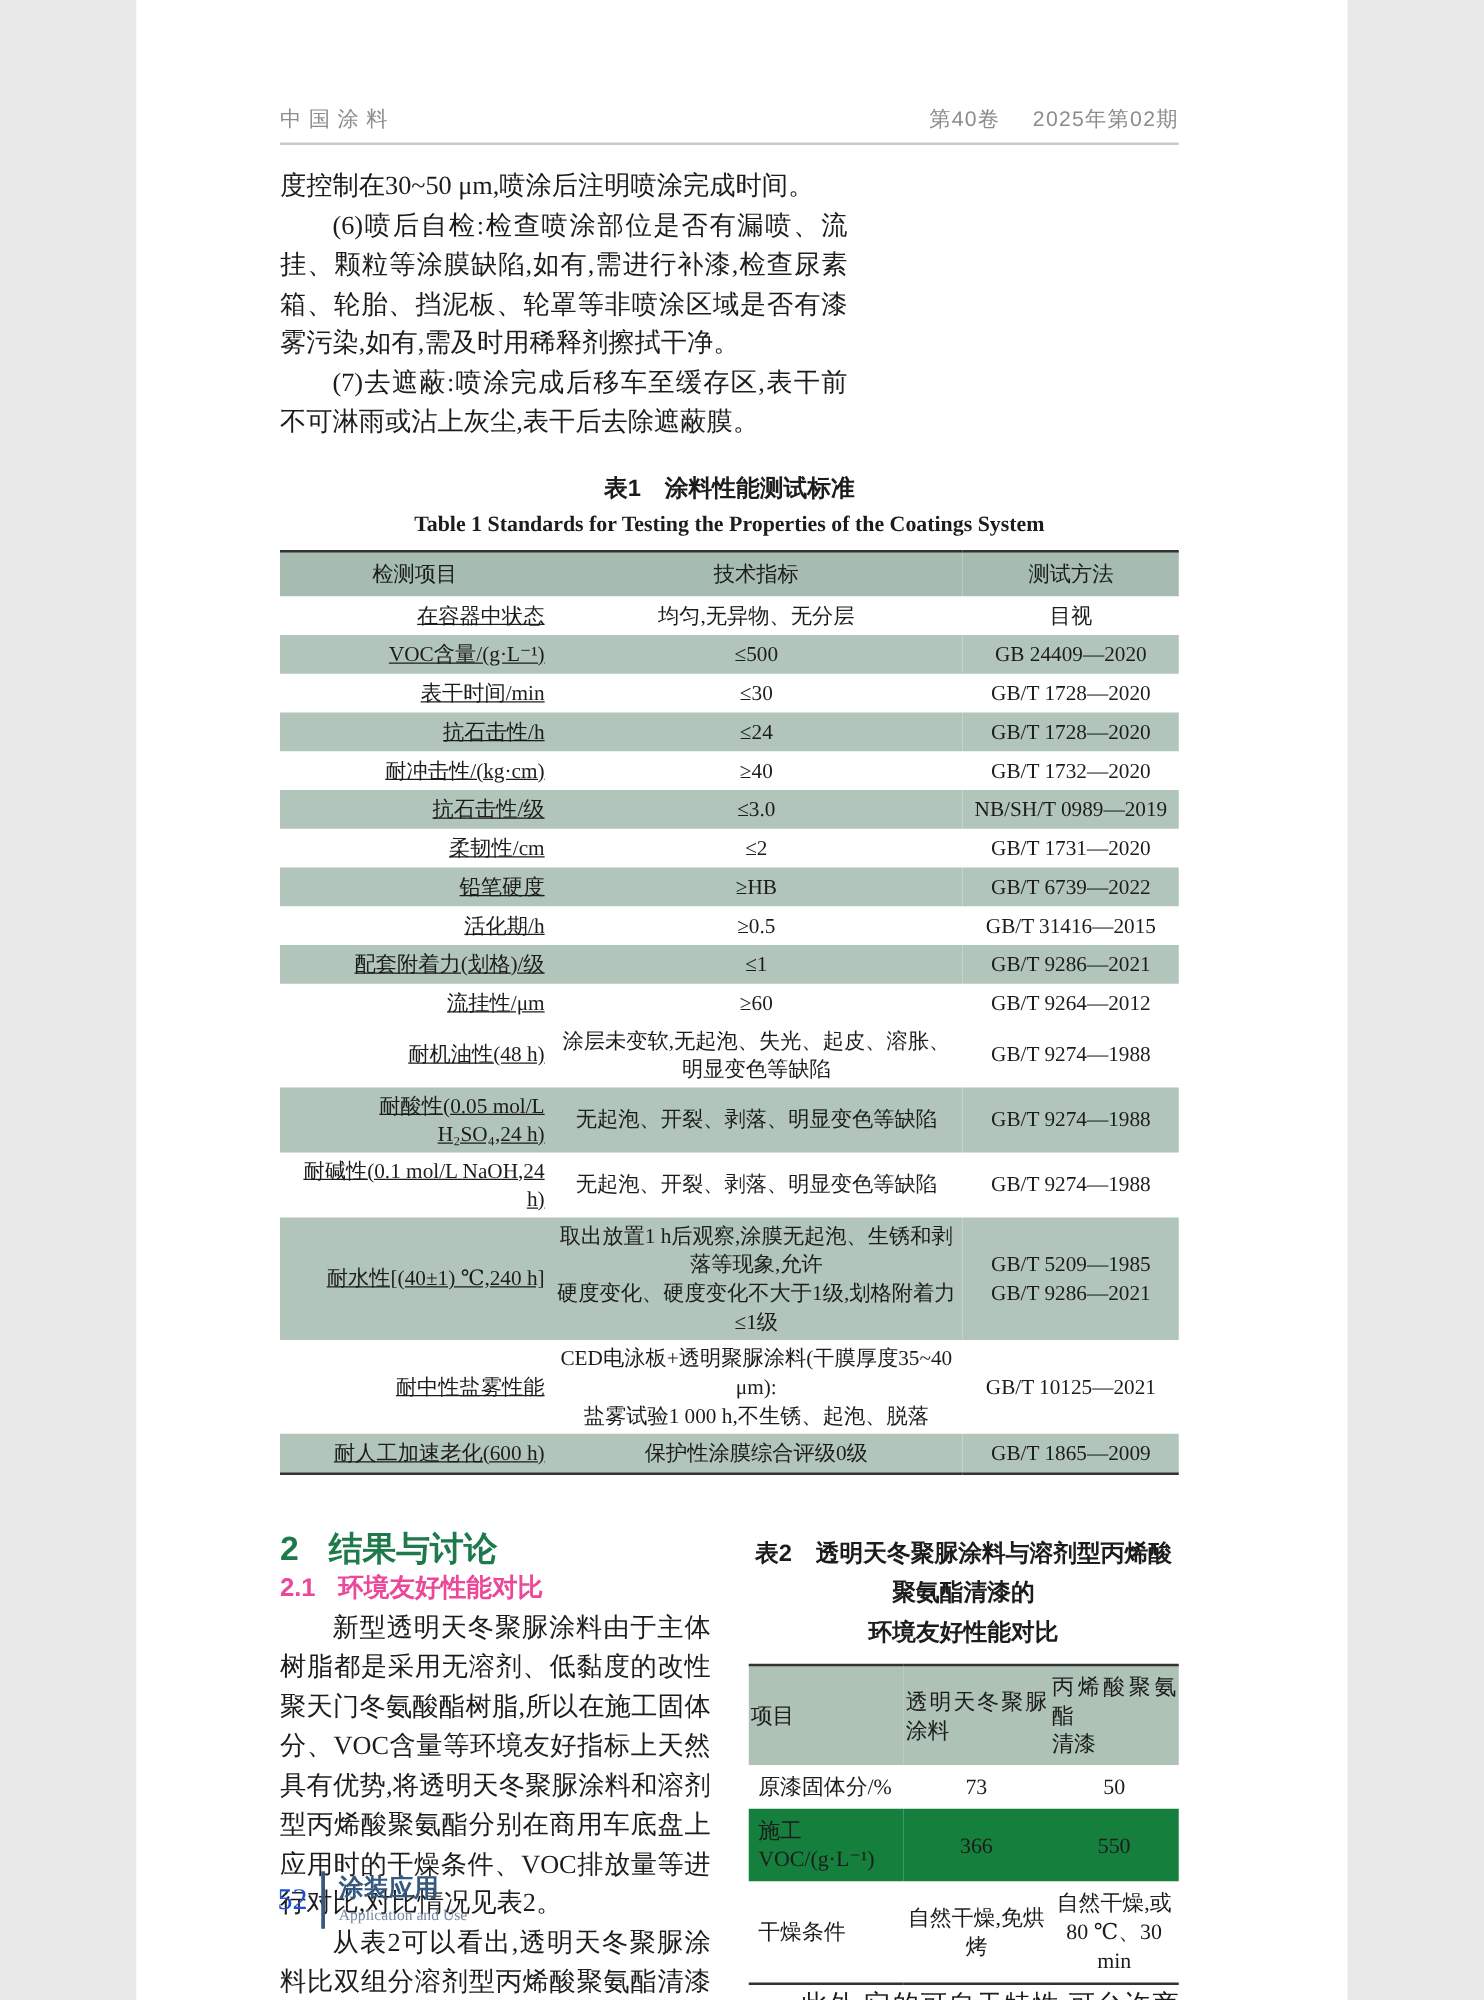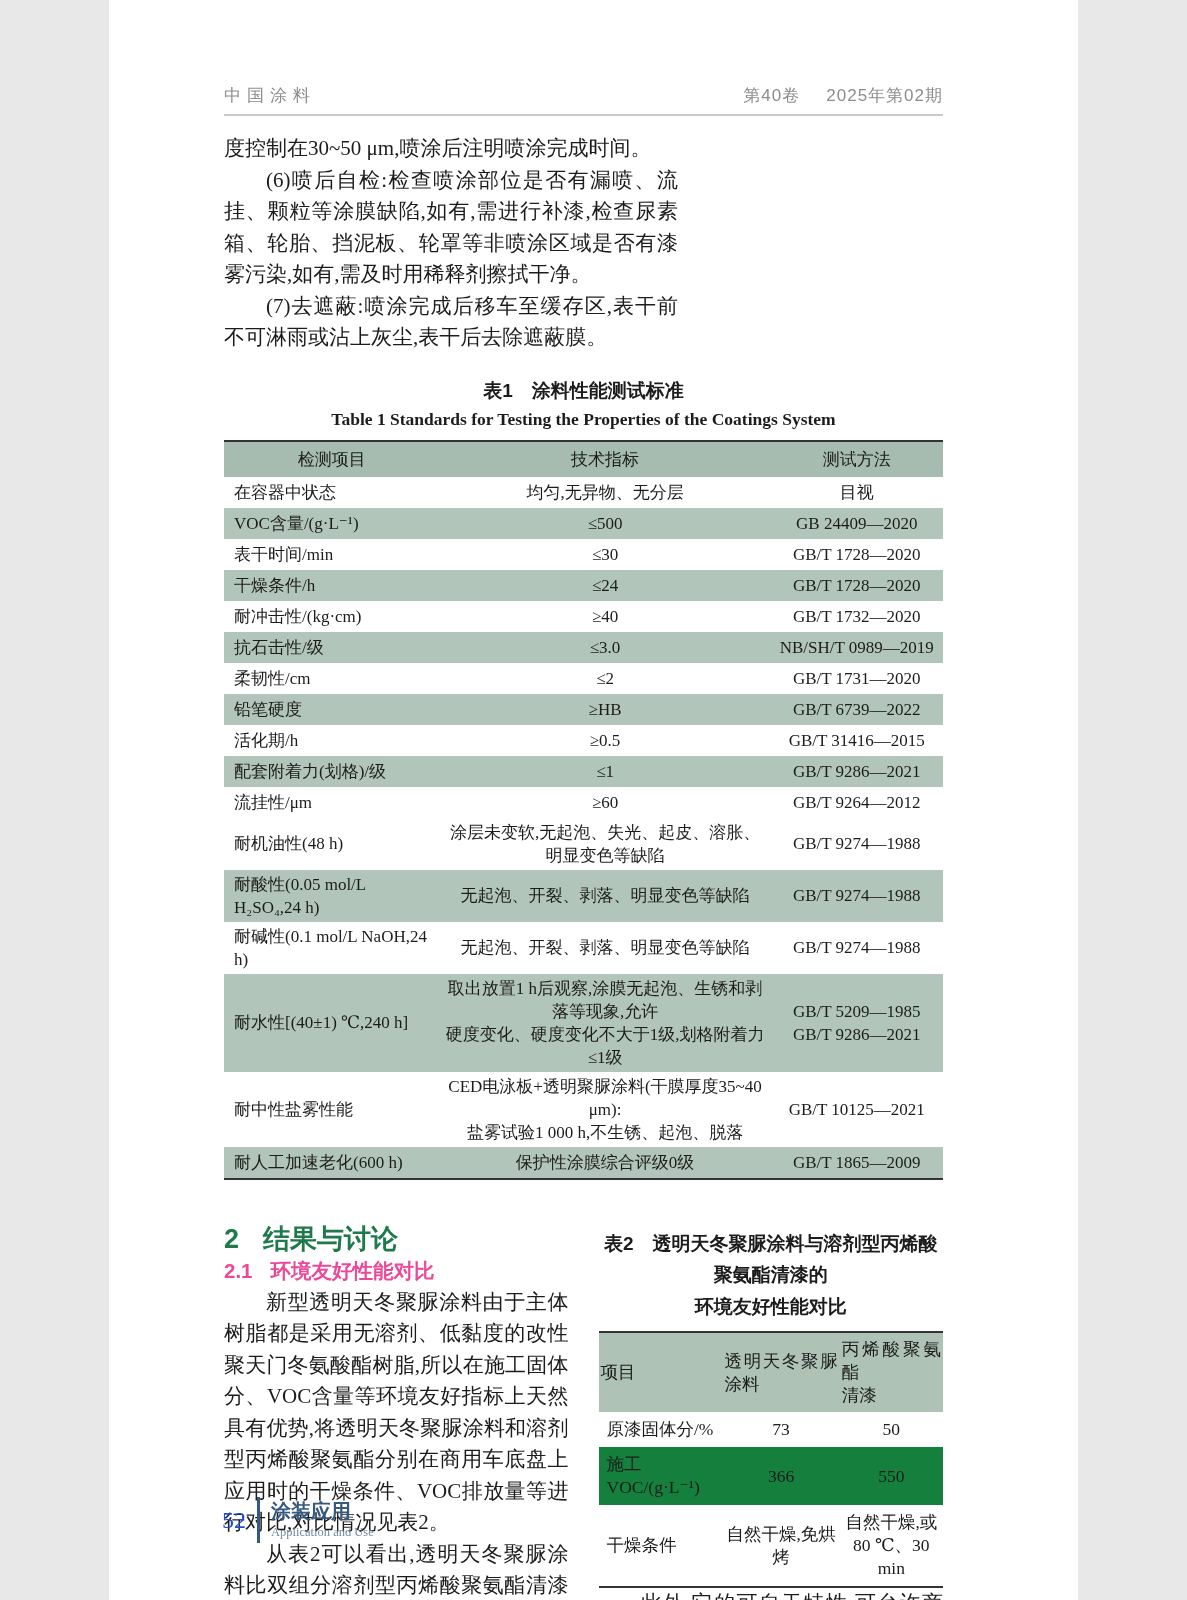--- a/index.html
+++ b/index.html
@@ -31,21 +31,21 @@
   
   .tbl1-wrap { margin-top:24px; }
   .tbl-title-zh { text-align:center; font-family:"Liberation Sans","DejaVu Sans",sans-serif;
     font-weight:bold; font-size:19px; white-space:pre-line; }
   .tbl-title-en { text-align:center; font-weight:bold; font-size:17.5px; margin-top:5px; white-space:pre-line; }
   table { border-collapse:collapse; width:100%; }
   .tbl1 { margin-top:10px; border-top:2.5px solid #333; border-bottom:2.5px solid #333;
     font-size:17px; }
   .tbl1 th { background:#a6bcb0; font-weight:normal; height:31px; padding:2px 4px;margin-top:44px; }
   .tbl1 td { padding:3px 4px; height:25px; text-align:center; white-space:pre-line; line-height:23px; }
-  .tbl1 td.c1 { text-align:left; padding-left:10px; white-space:normal; }
+  .tbl1 td.c1 { text-align:right; padding-left:10px; white-space:normal;text-decoration:underline; }
   .tbl1 tr.alt td { background:#b2c5ba; }
   .tbl1 col.w1 { width:30%; } .tbl1 col.w2 { width:46%; } .tbl1 col.w3 { width:24%; }
 
   
   .cols2 { display:flex; gap:30px; margin-top:44px; }
   .sec-h1 { color:#1e7a4a; font-family:"Liberation Sans","DejaVu Sans",sans-serif;
     font-weight:bold; font-size:27px; margin:0 0 10px 0; }
   .sec-h1 .num { margin-right:24px; }
   .sec-h2 { color:#ec4899; font-family:"Liberation Sans","DejaVu Sans",sans-serif;
     font-weight:bold; font-size:20.5px; margin:0 0 8px 0; }
@@ -119,21 +119,21 @@
               <td class="c1">VOC含量/(g·L⁻¹)</td>
               <td>≤500</td>
               <td>GB 24409—2020</td>
             </tr>
           <tr>
               <td class="c1">表干时间/min</td>
               <td>≤30</td>
               <td>GB/T 1728—2020</td>
             </tr>
           <tr class="alt">
-              <td class="c1">干燥条件/h</td>
+              <td class="c1">抗石击性/h</td>
               <td>≤24</td>
               <td>GB/T 1728—2020</td>
             </tr>
           <tr>
               <td class="c1">耐冲击性/(kg·cm)</td>
               <td>≥40</td>
               <td>GB/T 1732—2020</td>
             </tr>
           <tr class="alt">
               <td class="c1">抗石击性/级</td>

